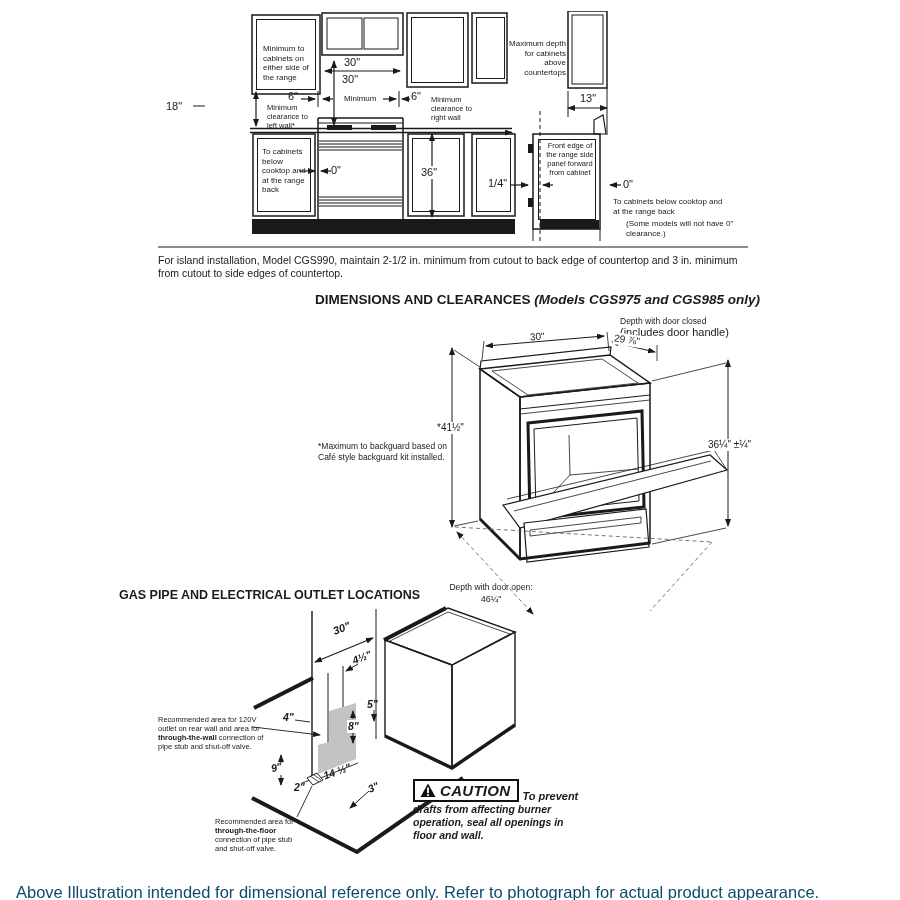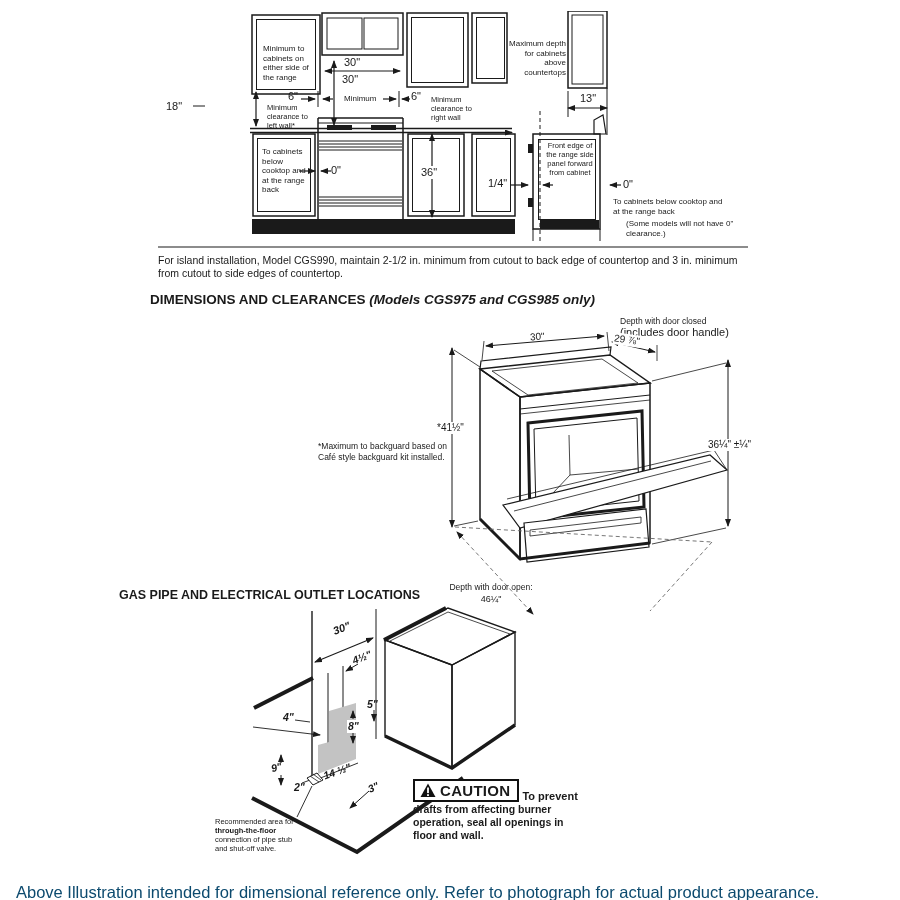--- a/index.html
+++ b/index.html
@@ -17,25 +17,25 @@
   .ctr{text-align:center;}
   .bold{font-weight:bold;}
   .rot-n21{transform:rotate(-21deg);}
   .rot-n20{transform:rotate(-20deg);}
   .rot-n15{transform:rotate(-15deg);}
   .rot-n25{transform:rotate(-25deg);}
   .rot-p8{transform:rotate(8deg);}
   .rot-n4{transform:rotate(-4deg);}
   #island-note{position:absolute;left:158px;top:243px;width:600px;font-size:10.5px;
                font-weight:normal;line-height:1.25;}
-  #section-title{position:absolute;left:150px;top:281px;width:610px;text-align:left;
+  #section-title{position:absolute;left:150px;top:281px;width:610px;text-align:right;
                  font-size:13.5px;font-weight:bold;white-space:nowrap;}
   #section-title .it{font-style:italic;}
   #gas-heading{position:absolute;left:119px;top:577px;font-size:12.5px;font-weight:bold;white-space:nowrap;}
-  #caution{position:absolute;left:413px;top:768px;width:182px;}
+  #caution{position:absolute;left:413px;top:768px;width:182px;font-style:italic;}
   #caution .row{display:flex;align-items:flex-end;gap:3px;}
   #caution .box{display:inline-flex;align-items:center;gap:4px;border:2.5px solid #111;
                 padding:1px 7px 1px 5px;background:#fff;}
   #caution .cword{font-size:15px;font-weight:bold;letter-spacing:0.3px;}
   #caution .lead{font-size:11px;font-weight:bold;padding-bottom:0px;white-space:nowrap;}
   #caution .body{font-size:10.5px;font-weight:bold;line-height:1.25;margin-top:1px;width:172px;}
   #footer-note{position:absolute;left:16px;top:872px;width:878px;font-size:16.5px;color:#0c4a6e;}
 </style>
 </head>
 <body>
@@ -272,20 +272,23 @@
   <div id="gas-heading">GAS PIPE AND ELECTRICAL OUTLET LOCATIONS</div>
   <div class="lbl gd rot-n21" style="left:333px;top:611px;font-size:11px;">30"</div>
   <div class="lbl gd rot-n21" style="left:352px;top:640px;">4½"</div>
   <div class="lbl gd" style="left:367px;top:687px;">5"</div>
   <div class="lbl gd wbg" style="left:347px;top:709px;">8"</div>
   <div class="lbl gd" style="left:283px;top:700px;">4"</div>
   <div class="lbl gd rot-n15" style="left:271px;top:750px;">9"</div>
   <div class="lbl gd" style="left:294px;top:770px;">2"</div>
   <div class="lbl gd rot-n20" style="left:323px;top:754px;">14 ½"</div>
   <div class="lbl gd rot-n25" style="left:368px;top:770px;">3"</div>
+  <div class="lbl t75" style="left:158px;top:704px;width:106px;">
+    <span>Recommended area for 120V outlet on rear wall and area for </span><span class="bold">through-the-wall</span><span> connection of pipe stub and shut-off valve.</span>
+  </div>
   <div class="lbl t75" style="left:215px;top:806px;width:84px;">
     <span>Recommended area for </span><span class="bold">through-the-floor</span><span> connection of pipe stub and shut-off valve.</span>
   </div>
 
   <div id="caution">
     <div class="row">
       <span class="box">
         <svg width="16" height="15" viewBox="0 0 16 15" style="position:static;">
           <path d="M8,0.5 L15.5,14 L0.5,14 Z" fill="#111"></path>
           <rect x="7.1" y="4.5" width="1.8" height="5.6" fill="#fff"></rect>

